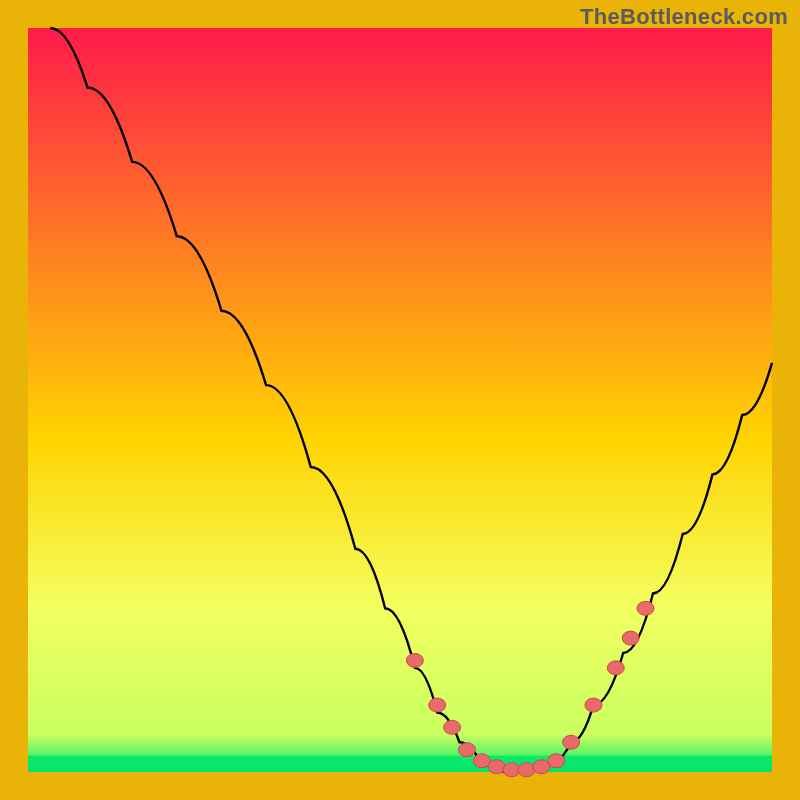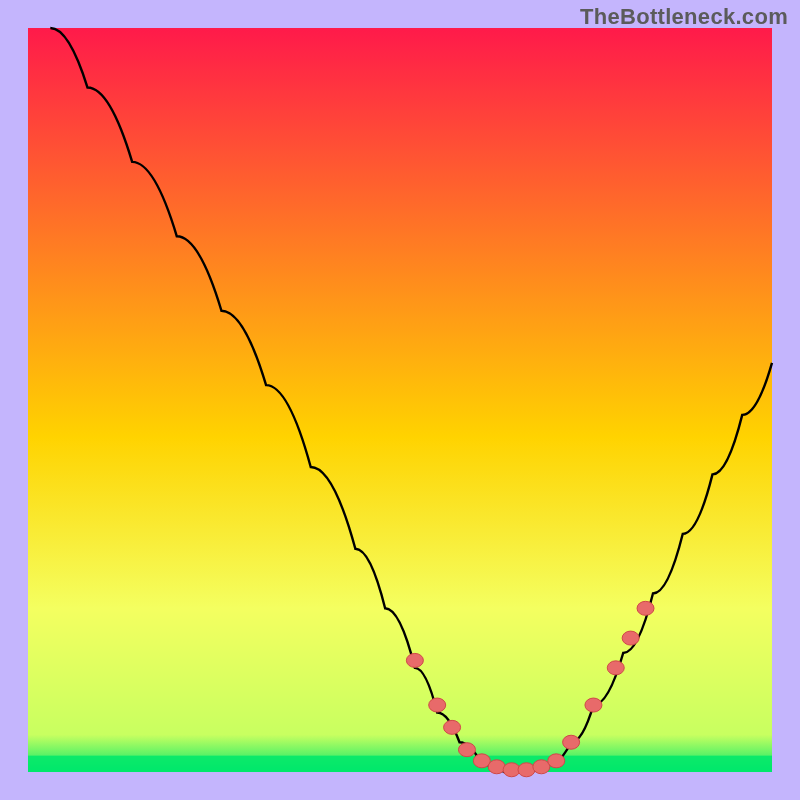--- a/index.html
+++ b/index.html
@@ -8,21 +8,21 @@
     width: 800px;
     height: 800px;
     background: #000;
     overflow: hidden;
     font-family: Arial, Helvetica, sans-serif;
   }
   .stage {
     position: relative;
     width: 800px;
     height: 800px;
-    background: #c4b5fd;
+    background: #eab308;
   }
   .watermark {
     position: absolute;
     top: 4px;
     right: 12px;
     color: #5b5b5b;
     font-size: 22px;
     font-weight: 600;
     letter-spacing: 0.3px;
     user-select: none;

